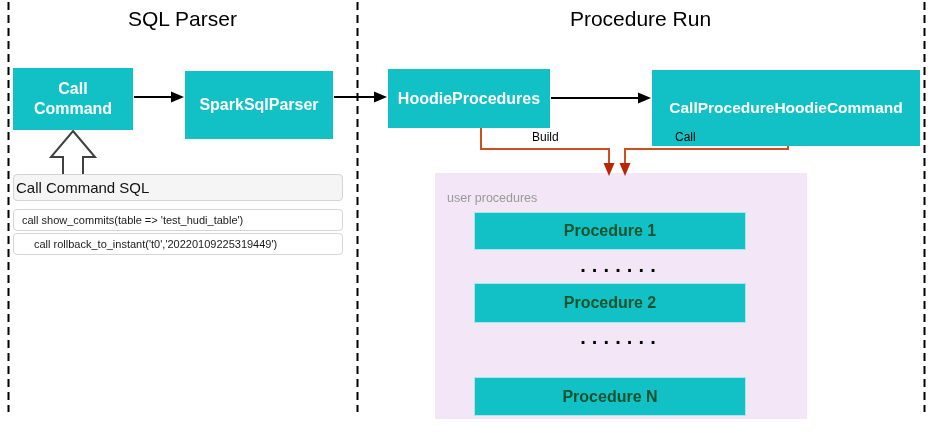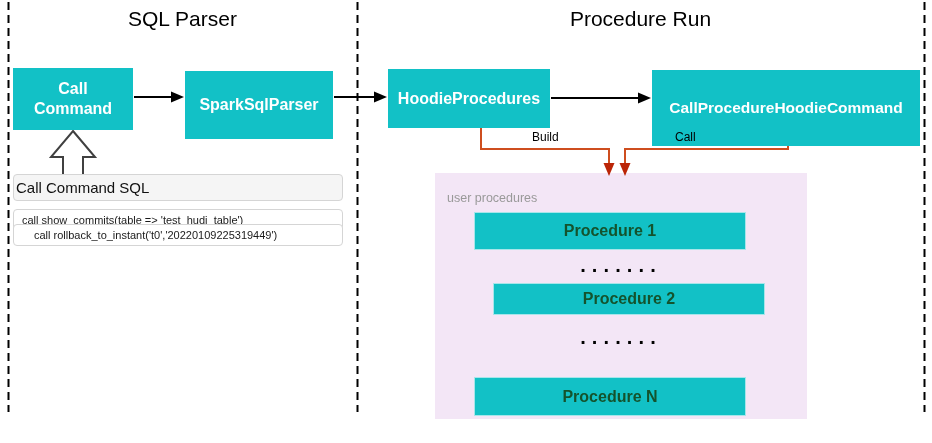--- a/index.html
+++ b/index.html
@@ -31,35 +31,35 @@
     position:absolute;left:13px;top:174px;width:330px;height:27px;z-index:3;
     background:#f5f5f5;border:1px solid #d5d5d5;border-radius:4px;box-sizing:border-box;
     font-size:15px;line-height:25px;padding-left:2px;color:#111;
   }
   .sql-row{
     position:absolute;left:13px;width:330px;height:22px;z-index:3;
     background:#fff;border:1px solid #d5d5d5;border-radius:4px;box-sizing:border-box;
     font-size:11px;line-height:20px;padding-left:8px;color:#1a1a1a;white-space:nowrap;
   }
   #sql-row-1{top:209px;}
-  #sql-row-2{top:224px;padding-left:20px;}
+  #sql-row-2{top:233px;padding-left:20px;}
   .procedures-container{
     position:absolute;left:435px;top:173px;width:372px;height:246px;z-index:1;
     background:#f3e6f6;
   }
   .procedures-label{
     position:absolute;left:12px;top:10px;font-size:12.5px;color:#999;z-index:2;margin-top:8px;
   }
   .proc-node{
     position:absolute;left:39px;width:272px;background:#12c1c6;border:1px solid #a7e6ea;
     box-sizing:border-box;color:#14532d;font-size:16px;font-weight:700;
     display:flex;align-items:center;justify-content:center;
   }
   #proc-1{top:39px;height:38px;}
-  #proc-2{top:110px;height:32px;margin-left:19px;}
+  #proc-2{top:110px;height:40px;}
   #proc-n{top:184px;height:39px;margin-top:20px;}
   .dots{
     position:absolute;left:50px;width:272px;text-align:center;color:#000;
     font-weight:900;font-size:20px;letter-spacing:5px;line-height:14px;height:14px;
   }
   #dots-1{top:90px;}
   #dots-2{top:162px;}
 </style>
 </head>
 <body>

